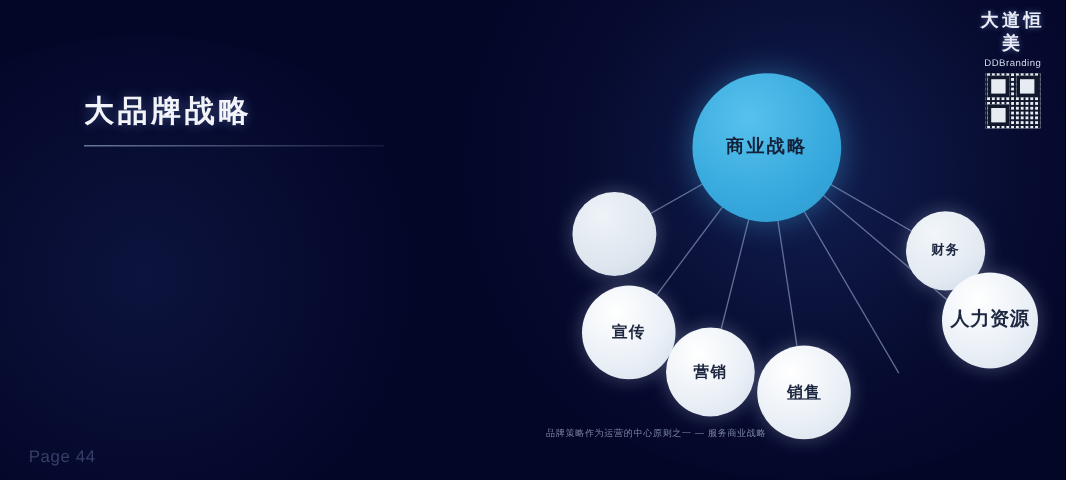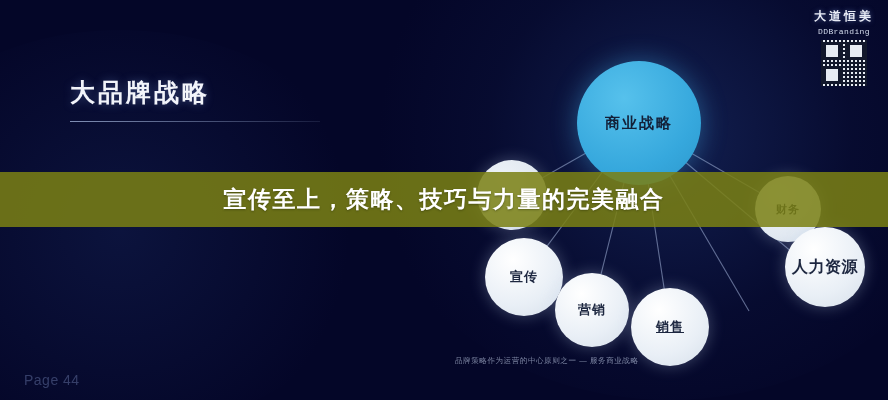--- a/index.html
+++ b/index.html
@@ -145,32 +145,31 @@
 
   
   .watermark {
     position: absolute;
     right: 12px;
     top: 8px;
     width: 64px;
     text-align: center;
   }
   .wm-cn {
-    font-size: 12px;
+    font-size: 15px;
     font-weight: bold;
     color: #e9ecf6;
     letter-spacing: 3px;
     text-shadow: 0 0 5px rgba(140,170,240,0.5);
   }
   .wm-en {
     margin-top: 2px;
     font-size: 8px;
     color: #d4dcee;
     letter-spacing: 0.4px;
-    font-family: Liberation Mono, monospace;
   }
   .qr {
     margin: 4px auto 0;
     width: 46px;
     height: 46px;
     background-color: #e7ecf3;
     background-image:
       repeating-linear-gradient(90deg, #12182c 0 2px, transparent 2px 4px),
       repeating-linear-gradient(0deg, #12182c 0 2px, transparent 2px 4px);
     background-size: 4px 4px, 4px 4px;
@@ -283,17 +282,14 @@
   <div class="watermark">
     <div class="wm-cn">大道恒美</div>
     <div class="wm-en">DDBranding</div>
     <div class="qr">
         <span class="blc"></span>
       </div>
   </div>
 
   <div class="page-num">Page 44</div>
 
-  <div class="banner">
-    <div class="banner-text">宣传至上，策略、技巧与力量的完美融合</div>
-  </div>
 
 </div>
 
 </body></html>

